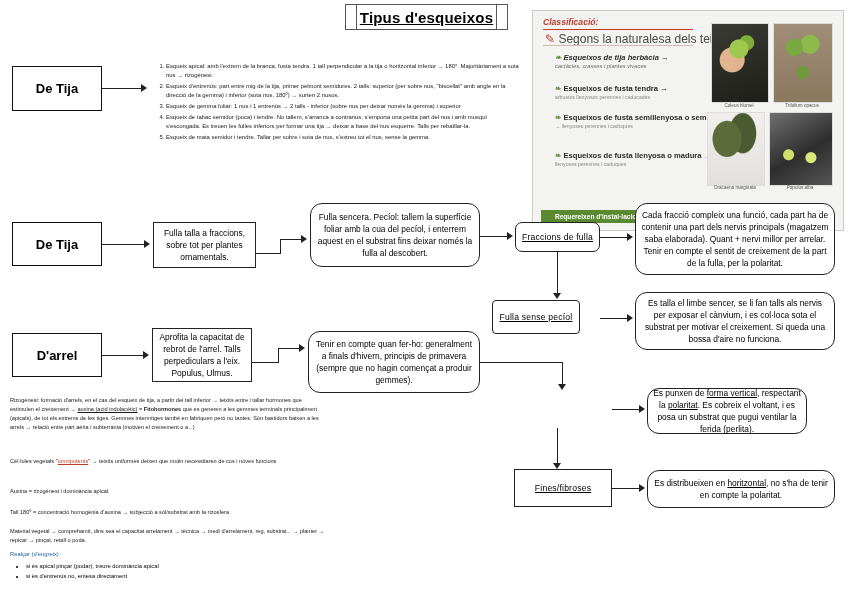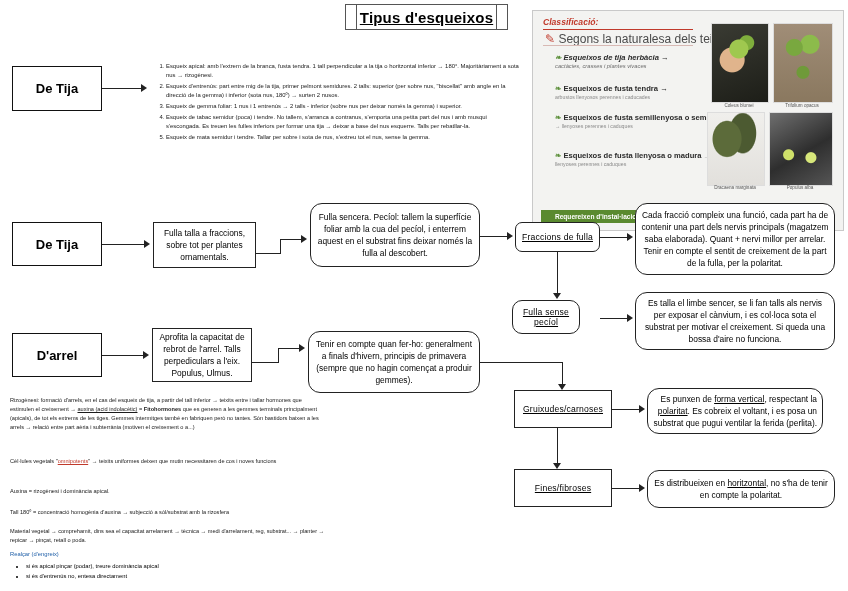--- a/index.html
+++ b/index.html
@@ -235,21 +235,21 @@
   <div class="ln lnh" style="left:600px;top:237px;width:28px;"></div>
   <div class="arw arw-r" style="left:627px;top:233px;"></div>
 
   <div class="abs round" style="left:635px;top:203px;width:200px;height:72px;">
     <span class="body-txt">Cada fracció compleix una funció, cada part ha de contenir una part dels nervis principals (magatzem saba elaborada). Quant + nervi millor per arrelar. Tenir en compte el sentit de creixement de la part de la fulla, per la polaritat.</span>
   </div>
 
   <div class="ln lnv" style="left:557px;top:252px;height:42px;"></div>
   <div class="arw arw-d" style="left:553px;top:293px;"></div>
 
-  <div class="abs rect" style="left:512px;top:300px;width:68px;height:34px;border-radius:10px;">
+  <div class="abs rect" style="left:492px;top:300px;width:88px;height:34px;border-radius:4px;">
     <span class="node-label">Fulla sense pecíol</span>
   </div>
   <div class="ln lnh" style="left:600px;top:318px;width:28px;"></div>
   <div class="arw arw-r" style="left:627px;top:314px;"></div>
 
   <div class="abs rect thick" style="left:12px;top:333px;width:90px;height:44px;">
     <span class="cat-label">D'arrel</span>
   </div>
 
   <div class="abs round" style="left:635px;top:292px;width:200px;height:58px;">
@@ -267,27 +267,24 @@
   <div class="arw arw-r" style="left:299px;top:344px;"></div>
 
   <div class="abs round" style="left:308px;top:331px;width:172px;height:62px;">
     <span class="body-txt">Tenir en compte quan fer-ho: generalment a finals d'hivern, principis de primavera (sempre que no hagin començat a produir gemmes).</span>
   </div>
 
   <div class="ln lnh" style="left:480px;top:362px;width:82px;"></div>
   <div class="ln lnv" style="left:562px;top:362px;height:23px;"></div>
   <div class="arw arw-d" style="left:558px;top:384px;"></div>
 
-  <div class="abs rect" style="left:514px;top:390px;width:98px;height:38px;">
-    <span class="node-label">Gruixudes/carnoses</span>
-  </div>
   <div class="ln lnh" style="left:612px;top:409px;width:28px;"></div>
   <div class="arw arw-r" style="left:639px;top:405px;"></div>
 
-  <div class="abs round" style="left:647px;top:388px;width:176px;height:46px;text-align:right;">
+  <div class="abs round" style="left:647px;top:388px;width:160px;height:46px;">
     <span class="body-txt">
       <span>Es punxen de </span><span class="ul">forma vertical</span><span>, respectant la </span><span class="ul">polaritat</span><span>. Es cobreix el voltant, i es posa un substrat que pugui ventilar la ferida (perlita).</span>
     </span>
   </div>
 
   <div class="ln lnv" style="left:557px;top:428px;height:36px;"></div>
   <div class="arw arw-d" style="left:553px;top:463px;"></div>
 
   <div class="abs rect" style="left:514px;top:469px;width:98px;height:38px;">
     <span class="node-label">Fines/fibroses</span>

